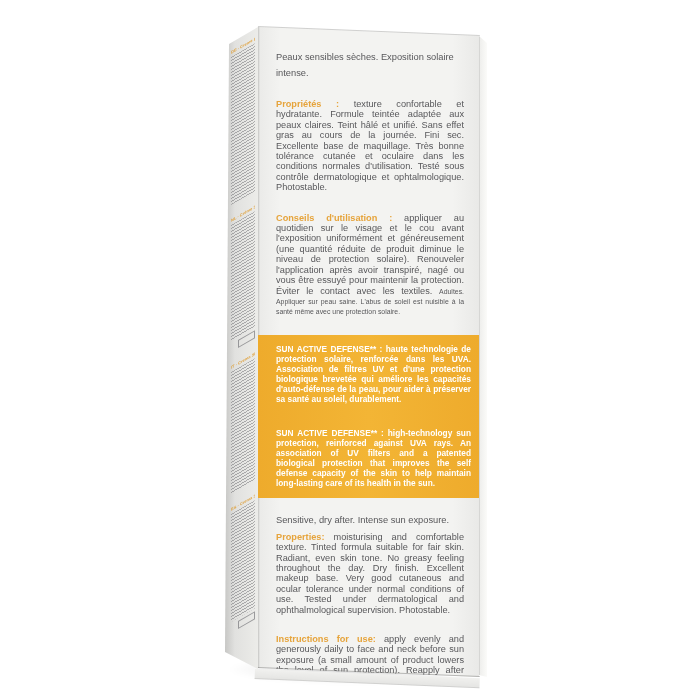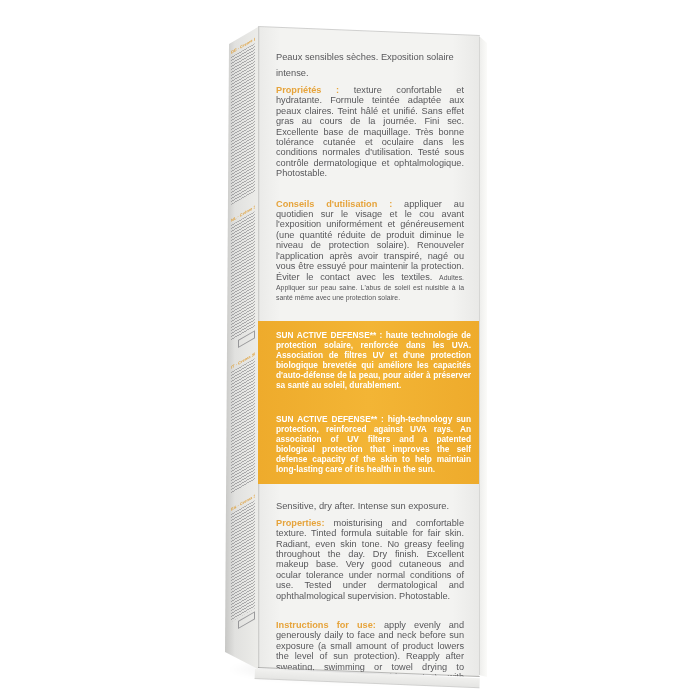--- a/index.html
+++ b/index.html
@@ -34,21 +34,21 @@
         clip-path:polygon(0 1px,221px 10px,221px 651px,0 642px);}
   .face-crease{position:absolute;left:0;top:0;width:2px;height:100%;
         background:linear-gradient(to right,rgba(0,0,0,0.16),rgba(0,0,0,0));}
   .face-content{position:relative;padding:23px 15px 0 18px;}
 
   p{margin:0;}
   .body-p{font-size:9.2px;line-height:10.4px;color:#57575a;text-align:justify;}
   .intro{font-size:9.3px;line-height:16px;color:#57575a;text-align:left;}
   .hd{color:#e6a43c;font-weight:bold;}
   .small{font-size:6.9px;line-height:8.4px;}
-  .m-props{margin-top:4px;}
+  .m-props{margin-top:18px;}
   .m-usage{margin-top:20px;}
   .m-enintro{margin-top:14px;}
   .m-enprops{margin-top:4px;}
   .m-eninstr{margin-top:19px;}
 
   .band{margin:18px -15px 0 -18px;padding:9px 8px 10px 18px;
         background:linear-gradient(to right,#eeab2c,#f3b535 50%,#eeab2c);}
   .band-p{font-size:8.3px;line-height:10px;font-weight:bold;color:#ffffff;text-align:justify;}
   .band-p + .band-p{margin-top:24px;}
 

